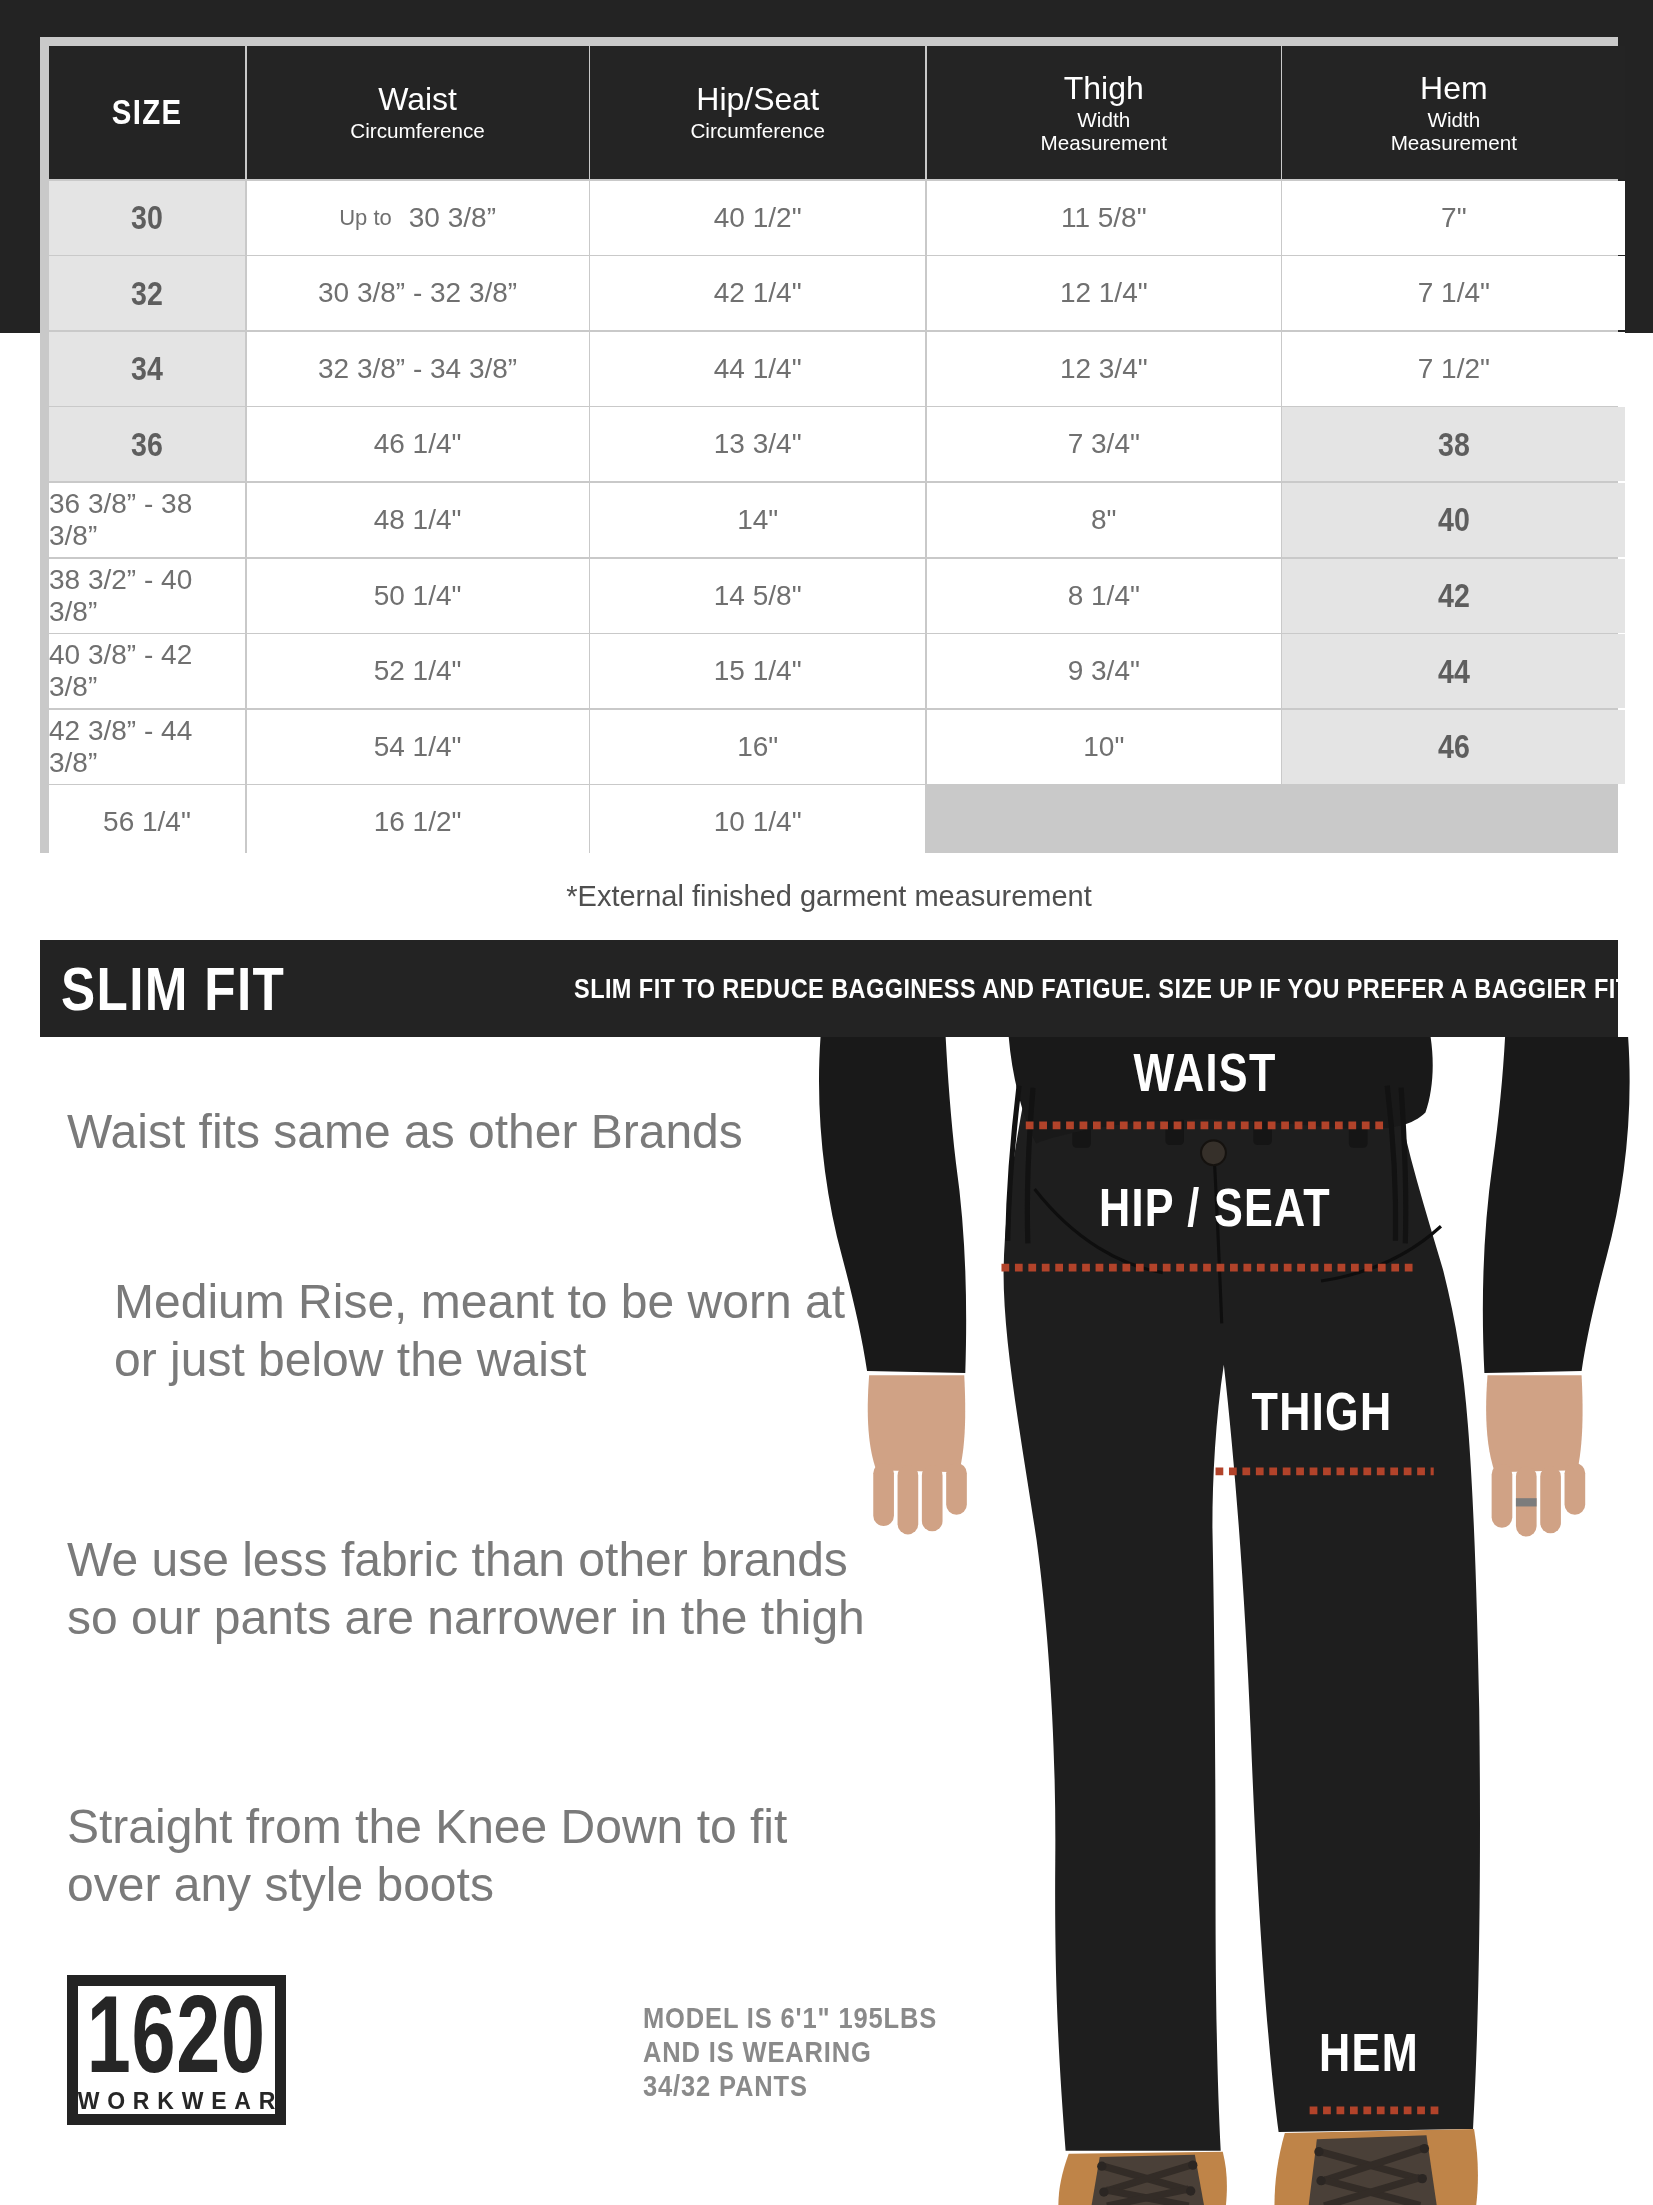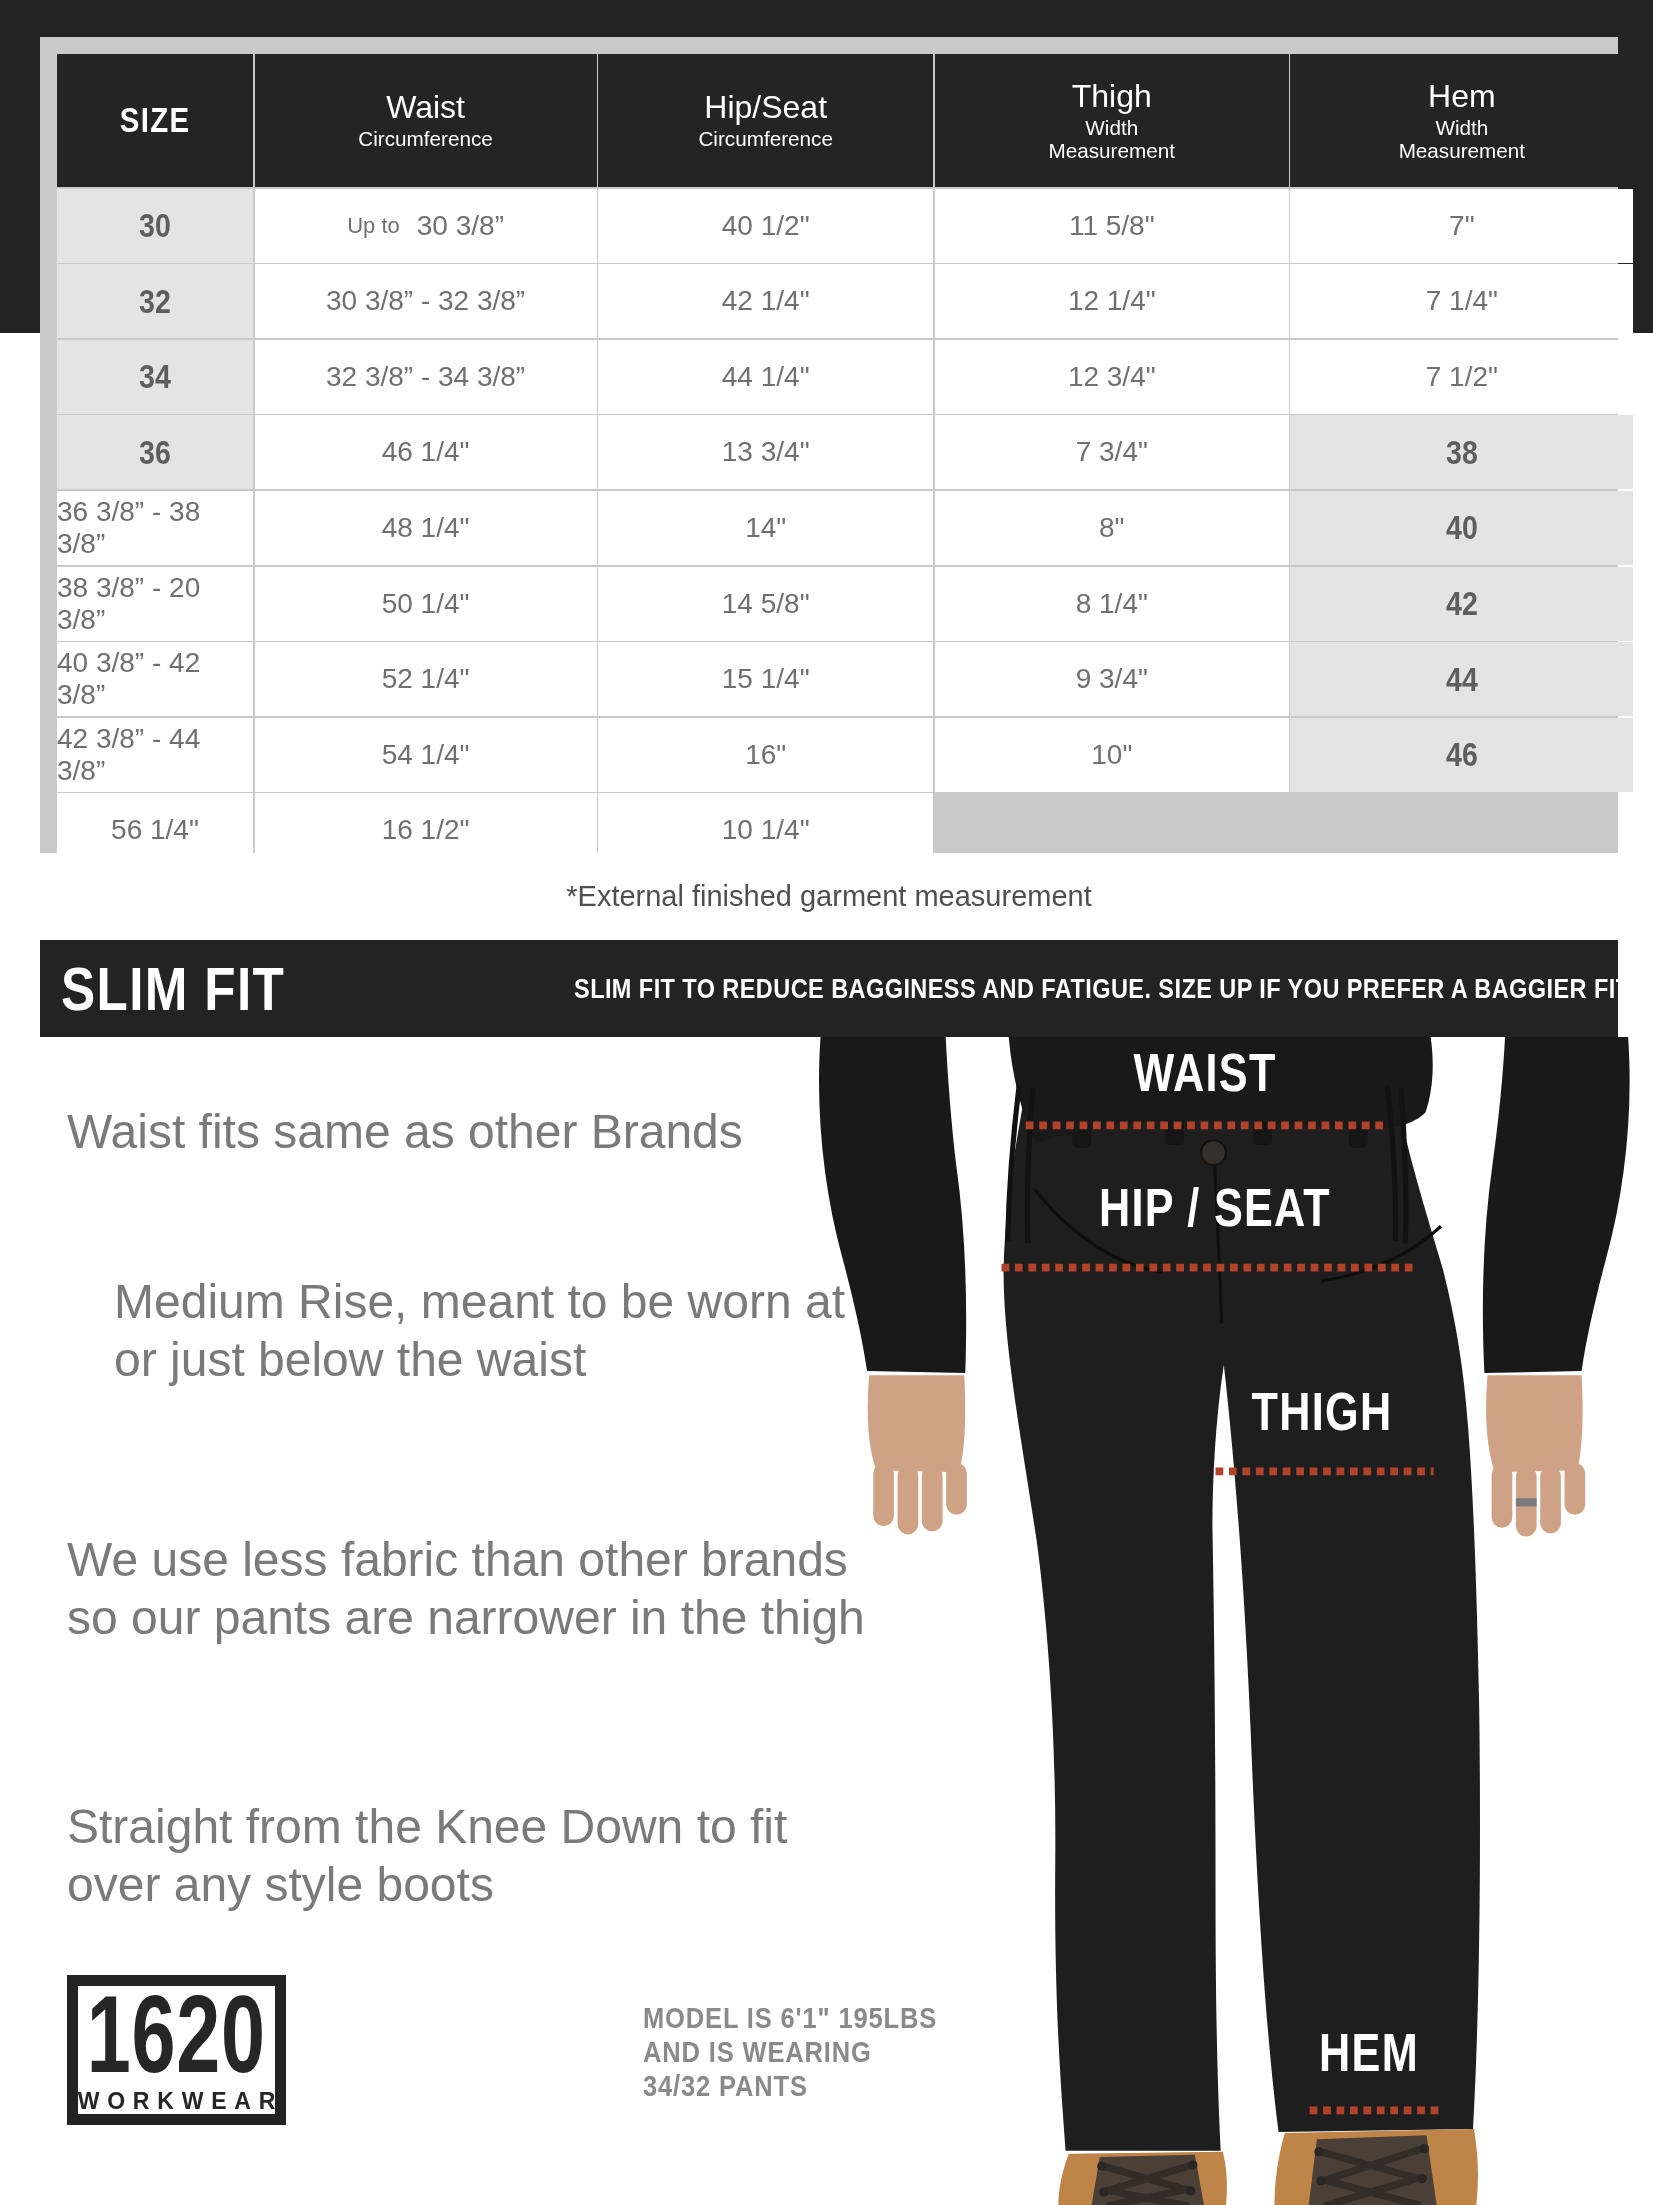--- a/index.html
+++ b/index.html
@@ -4,21 +4,21 @@
 <style>
   html,body{margin:0;padding:0;background:#fff;}
   .page{position:relative;width:1654px;height:2205px;background:#ffffff;overflow:hidden;
         font-family:"Liberation Sans", sans-serif;}
 
   
   .top-band{position:absolute;left:0;top:0;width:1654px;height:333px;background:#232323;}
 
   
   .size-table{position:absolute;left:40px;top:37px;width:1578px;height:816px;
-    background:#c9c9c9;padding:17px;box-sizing:border-box;
+    background:#c9c9c9;padding:9px;box-sizing:border-box;
     display:grid;grid-template-columns:196px 342px 335px 354px 343px;
     grid-template-rows:133px repeat(9,74px);gap:1.6px;}
   .hcell{background:#242424;color:#fff;display:flex;flex-direction:column;
     align-items:center;justify-content:center;}
   .hcell .h-title{font-size:32px;line-height:1.1;}
   .hcell .h-sub{font-size:20.7px;line-height:1.08;margin-top:3.1px;text-align:center;white-space:pre-line;}
   .hcell.size-h .h-title{font-size:35px;font-weight:bold;letter-spacing:1.6px;}
   .cond{display:inline-block;transform:scaleX(.84);transform-origin:center;}
   .cond-l{display:inline-block;transform:scaleX(.84);transform-origin:left center;}
   .cell{background:#ffffff;display:flex;align-items:center;justify-content:center;
@@ -171,21 +171,21 @@
         <span>14"</span>
       </div>
     <div class="cell">
         <span>8"</span>
       </div>
 
     <div class="cell size-c">
         <span class="cond">40</span>
       </div>
     <div class="cell">
-        <span>38 3/8” - 20 3/8”</span>
+        <span>38 3/2” - 40 3/8”</span>
       </div>
     <div class="cell">
         <span>50 1/4"</span>
       </div>
     <div class="cell">
         <span>14 5/8"</span>
       </div>
     <div class="cell">
         <span>8 1/4"</span>
       </div>

